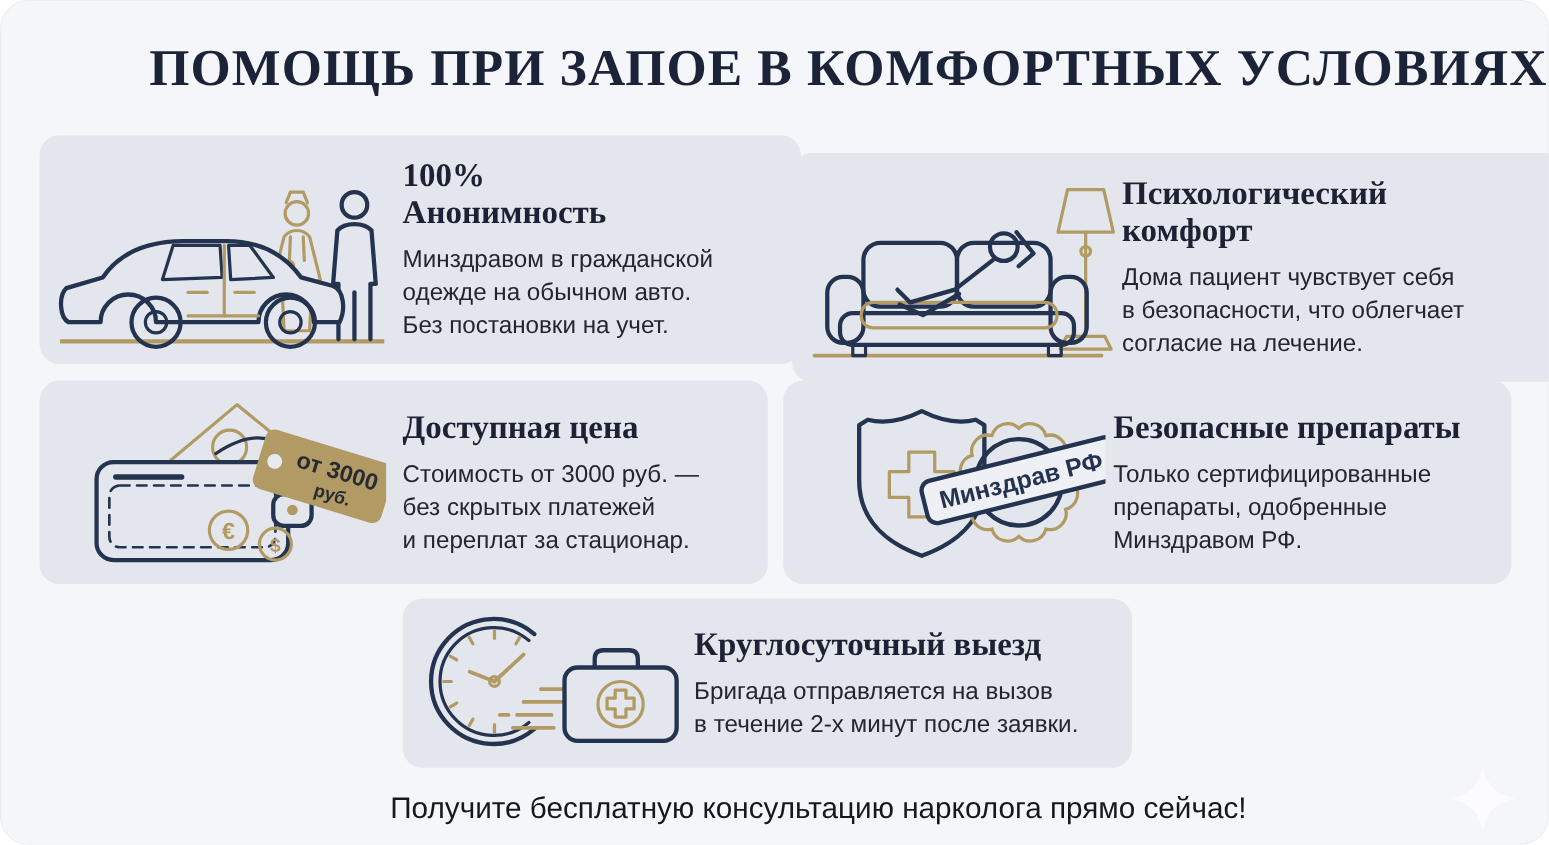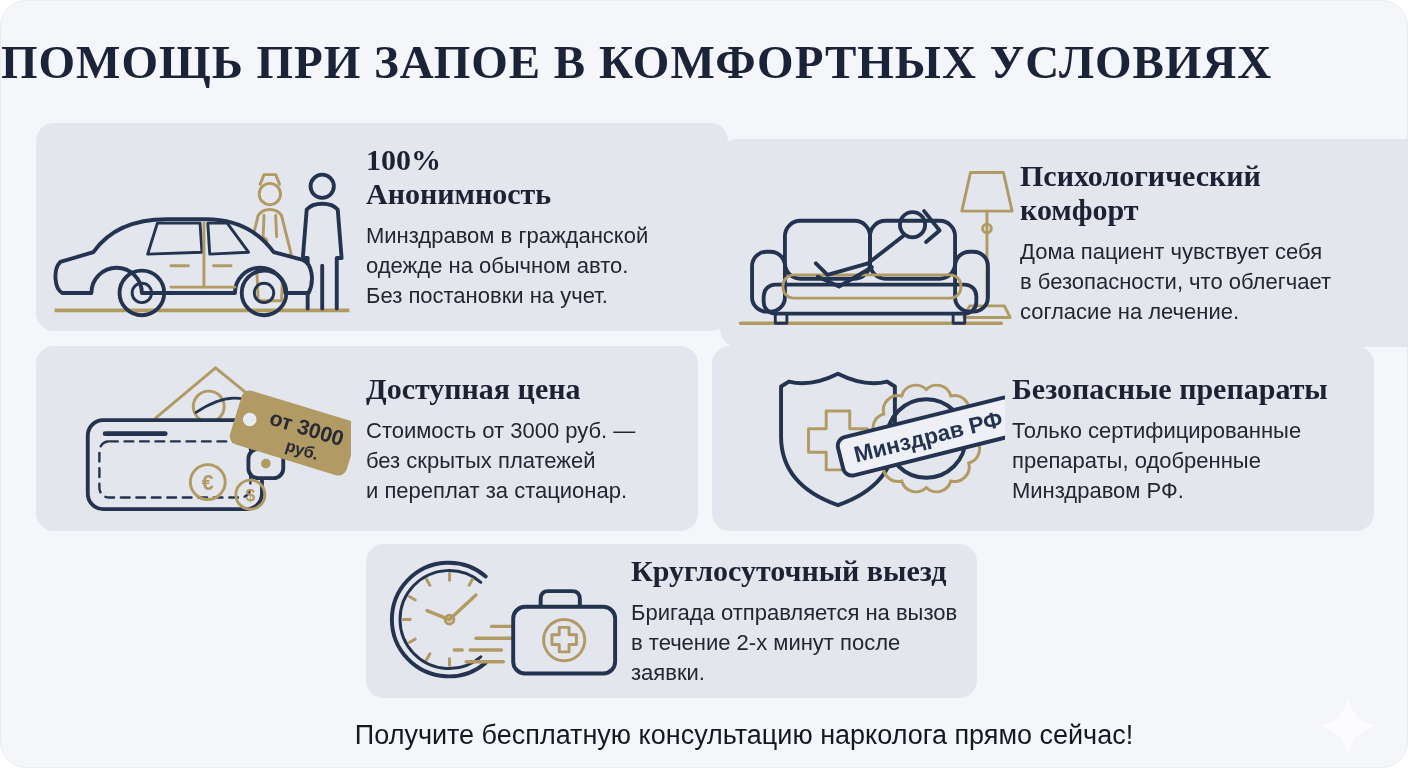--- a/index.html
+++ b/index.html
@@ -1,29 +1,29 @@
 <!DOCTYPE html>
 <html><head>
 <meta charset="utf-8">
 <style>
   html,body{margin:0;padding:0;background:#ffffff;}
   body{width:1408px;height:768px;position:relative;overflow:hidden;
        font-family:"Liberation Sans",sans-serif;}
   .panel{position:absolute;inset:0;background:#f5f6f9;border-radius:26px;
          border:1px solid #ebecf1;box-sizing:border-box;}
-  .main-title{position:absolute;top:34px;left:0;width:100%;text-align:left;
+  .main-title{position:absolute;top:34px;left:0;width:100%;text-align:right;
       font-family:"Liberation Serif",serif;font-weight:600;font-size:47px;
       letter-spacing:1px;color:#1b2338;white-space:nowrap;}
   .card{position:absolute;background:#e4e6ee;border-radius:18px;
         display:flex;align-items:center;box-sizing:border-box;}
   .card-1{left:35px;top:122px;width:692px;height:208px;}
   .card-2{left:711px;top:138px;width:792px;height:208px;margin-left:8px;}
   .card-3{left:35px;top:345px;width:662px;height:185px;}
   .card-4{left:711px;top:345px;width:662px;height:185px;}
-  .card-5{left:365px;top:543px;width:611px;height:154px;}
+  .card-5{left:365px;top:543px;width:663px;height:154px;}
   .icon-wrap{flex:0 0 auto;display:flex;align-items:center;justify-content:center;}
   .card-1 .icon-wrap,.card-3 .icon-wrap{width:330px;}
   .card-2 .icon-wrap,.card-4 .icon-wrap{width:300px;}
   .card-5 .icon-wrap{width:265px;}
   .txt{flex:1 1 auto;padding-right:18px;}
   .card-title{font-family:"Liberation Serif",serif;font-weight:600;
       font-size:30px;line-height:1.14;color:#1c2133;margin:0 0 10px 0;}
   .card-title span{display:block;}
   .card-body{font-size:22px;line-height:1.36;color:#23262e;}
   .card-body span{display:block;}

